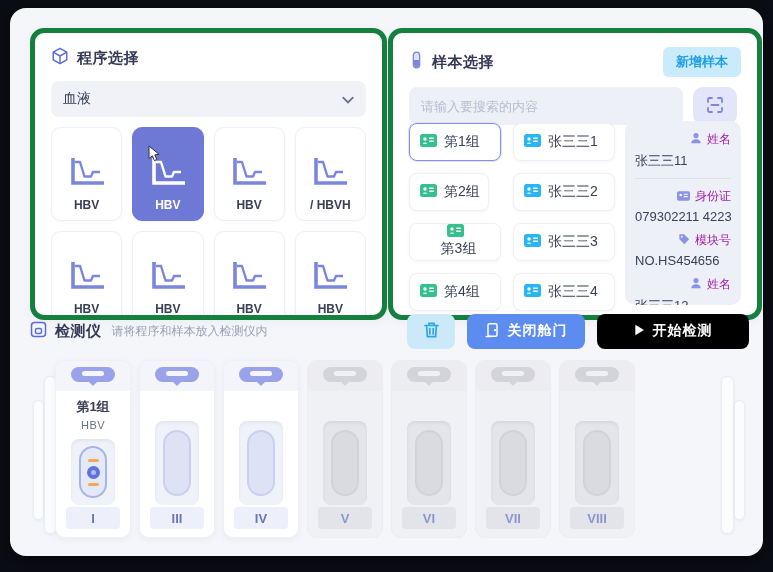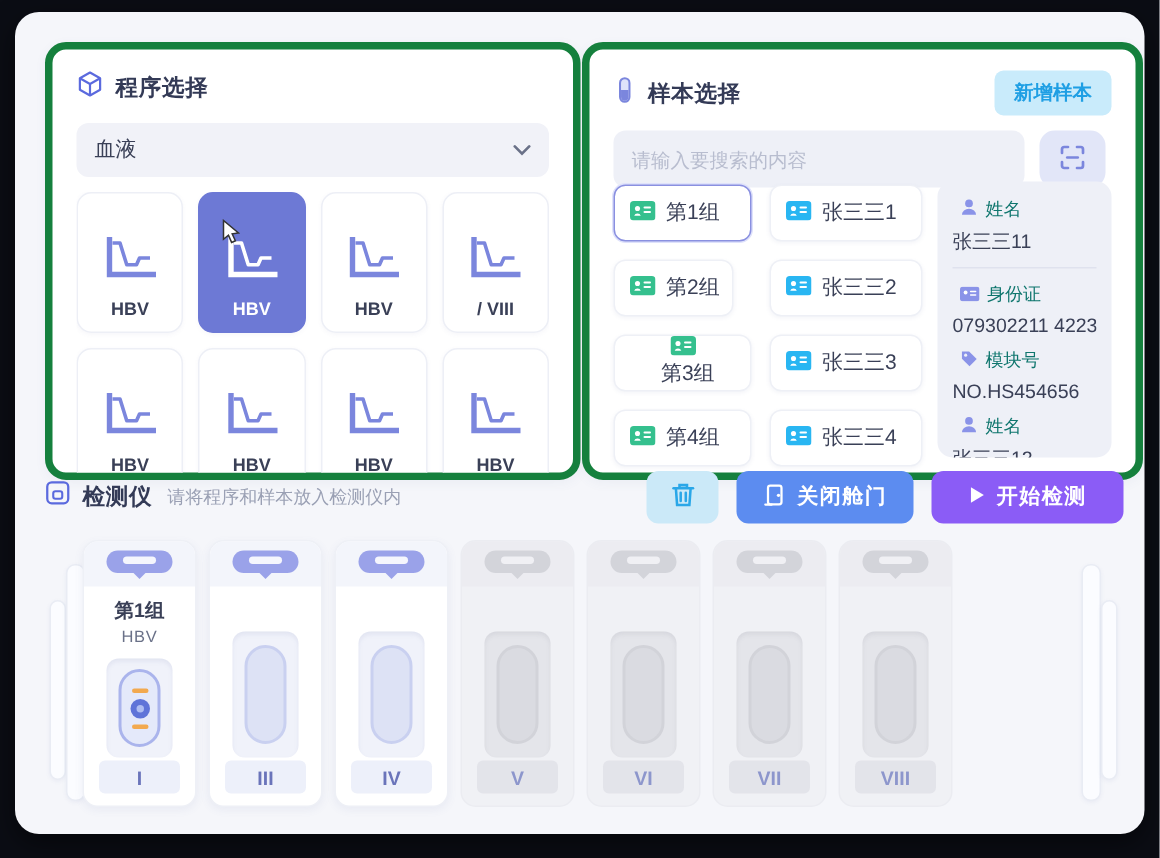--- a/index.html
+++ b/index.html
@@ -71,38 +71,38 @@
   .chip .chip-label{margin-left:7px;}
   .chip.selected{border:1px solid #8a90e0;box-shadow:0 0 0 1px #dfe2fb;}
   .chip.stacked::after{
     content:"";position:absolute;left:-5px;bottom:-5px;right:9px;top:9px;z-index:-1;
     background:#fff;border:1px solid #eef0f6;border-radius:8px;
   }
   .detail-card{
     position:absolute;left:232px;top:88px;width:116px;bottom:10px;background:#eef0f7;
     border-radius:10px;padding:10px 10px 4px 10px;box-sizing:border-box;overflow:hidden;
   }
-  .field-label{display:flex;align-items:center;font-size:12px;color:#0f766e;}
+  .field-label{display:flex;align-items:center;font-size:12px;color:#a21caf;justify-content:flex-end;}
   .field-label span{margin-left:5px;}
   .field-value{font-size:13px;color:#3a4057;margin:4px 0 8px 0;white-space:nowrap;overflow:hidden;}
   .detail-divider{border:none;border-top:1px solid #dfe2ee;margin:2px 0 9px 0;}
   
   .detector-head{
     position:absolute;left:20px;top:304px;right:14px;height:38px;
     display:flex;align-items:center;
   }
   .detector-title{font-size:15px;font-weight:bold;color:#333a56;margin-left:8px;letter-spacing:.5px;}
   .detector-hint{font-size:12px;color:#9aa0b4;margin-left:10px;}
   .btn{
     height:35px;border:none;border-radius:8px;cursor:pointer;display:flex;align-items:center;
     justify-content:center;font-size:14px;font-family:inherit;
   }
   .btn-trash{width:48px;background:#cbe9f8;margin-right:12px;}
   .btn-door{width:118px;background:#5c8cf0;color:#fff;margin-right:12px;}
-  .btn-start{width:128px;background:#8b5cf6;color:#fff;text-align:center;}
+  .btn-start{width:152px;background:#000000;color:#fff;text-align:center;}
   .btn .btn-label{margin-left:8px;font-weight:bold;letter-spacing:1px;}
   
   .slots{position:absolute;left:45px;top:352px;display:flex;gap:8px;}
   .slot{
     width:76px;height:178px;background:#fff;border:1px solid #eef0f6;border-radius:10px;
     position:relative;box-shadow:0 2px 6px rgba(90,100,160,.08);cursor:pointer;box-sizing:border-box;
   }
   .slot-head{
     height:30px;background:#f3f5fb;border-radius:9px 9px 0 0;position:relative;
   }
@@ -205,21 +205,21 @@
               <path d="M6 3 V28 H37" stroke="#7b86dd" stroke-width="3.6"></path>
               <path d="M8 7 H13 L17.5 21.5 H24 L26 17 H33" stroke="#7b86dd" stroke-width="2.4" stroke-linejoin="round"></path>
             </svg></span>
         <span class="prog-label">HBV</span>
       </div>
       <div class="prog-card">
         <span class="chart"><svg width="40" height="34" viewBox="0 0 40 34" fill="none">
               <path d="M6 3 V28 H37" stroke="#7b86dd" stroke-width="3.6"></path>
               <path d="M8 7 H13 L17.5 21.5 H24 L26 17 H33" stroke="#7b86dd" stroke-width="2.4" stroke-linejoin="round"></path>
             </svg></span>
-        <span class="prog-label">/ VIII</span>
+        <span class="prog-label">/ HBVH</span>
       </div>
       <div class="prog-card">
         <span class="chart"><svg width="40" height="34" viewBox="0 0 40 34" fill="none">
               <path d="M6 3 V28 H37" stroke="#7b86dd" stroke-width="3.6"></path>
               <path d="M8 7 H13 L17.5 21.5 H24 L26 17 H33" stroke="#7b86dd" stroke-width="2.4" stroke-linejoin="round"></path>
             </svg></span>
         <span class="prog-label">HBV</span>
       </div>
       <div class="prog-card">
         <span class="chart"><svg width="40" height="34" viewBox="0 0 40 34" fill="none">

